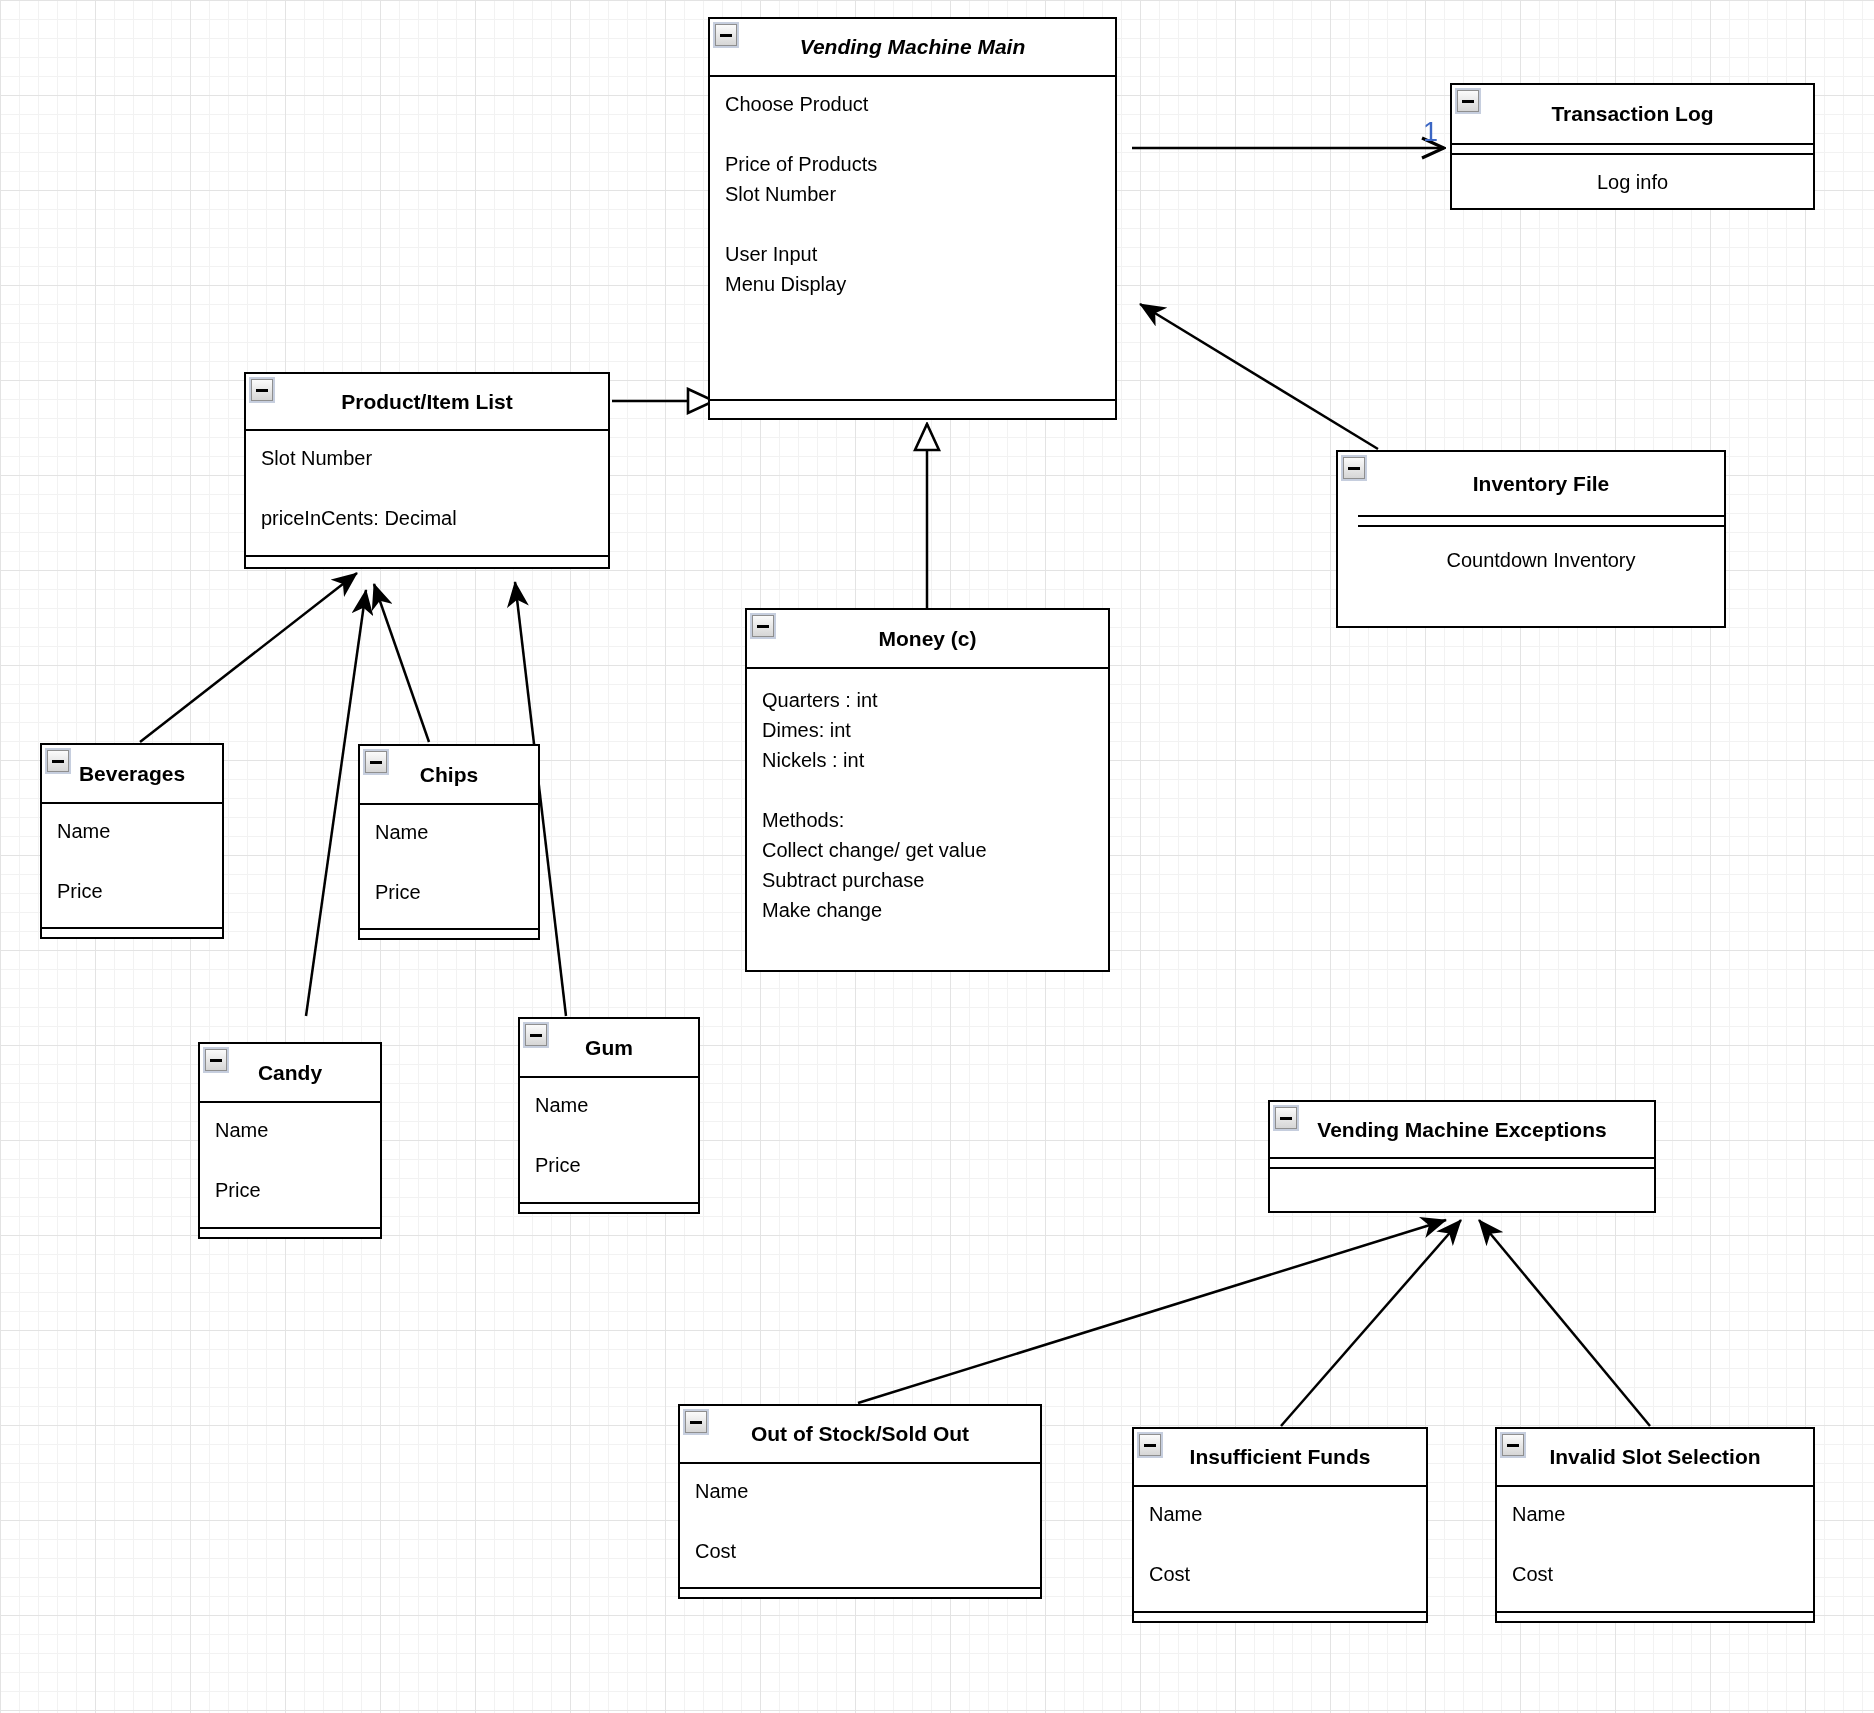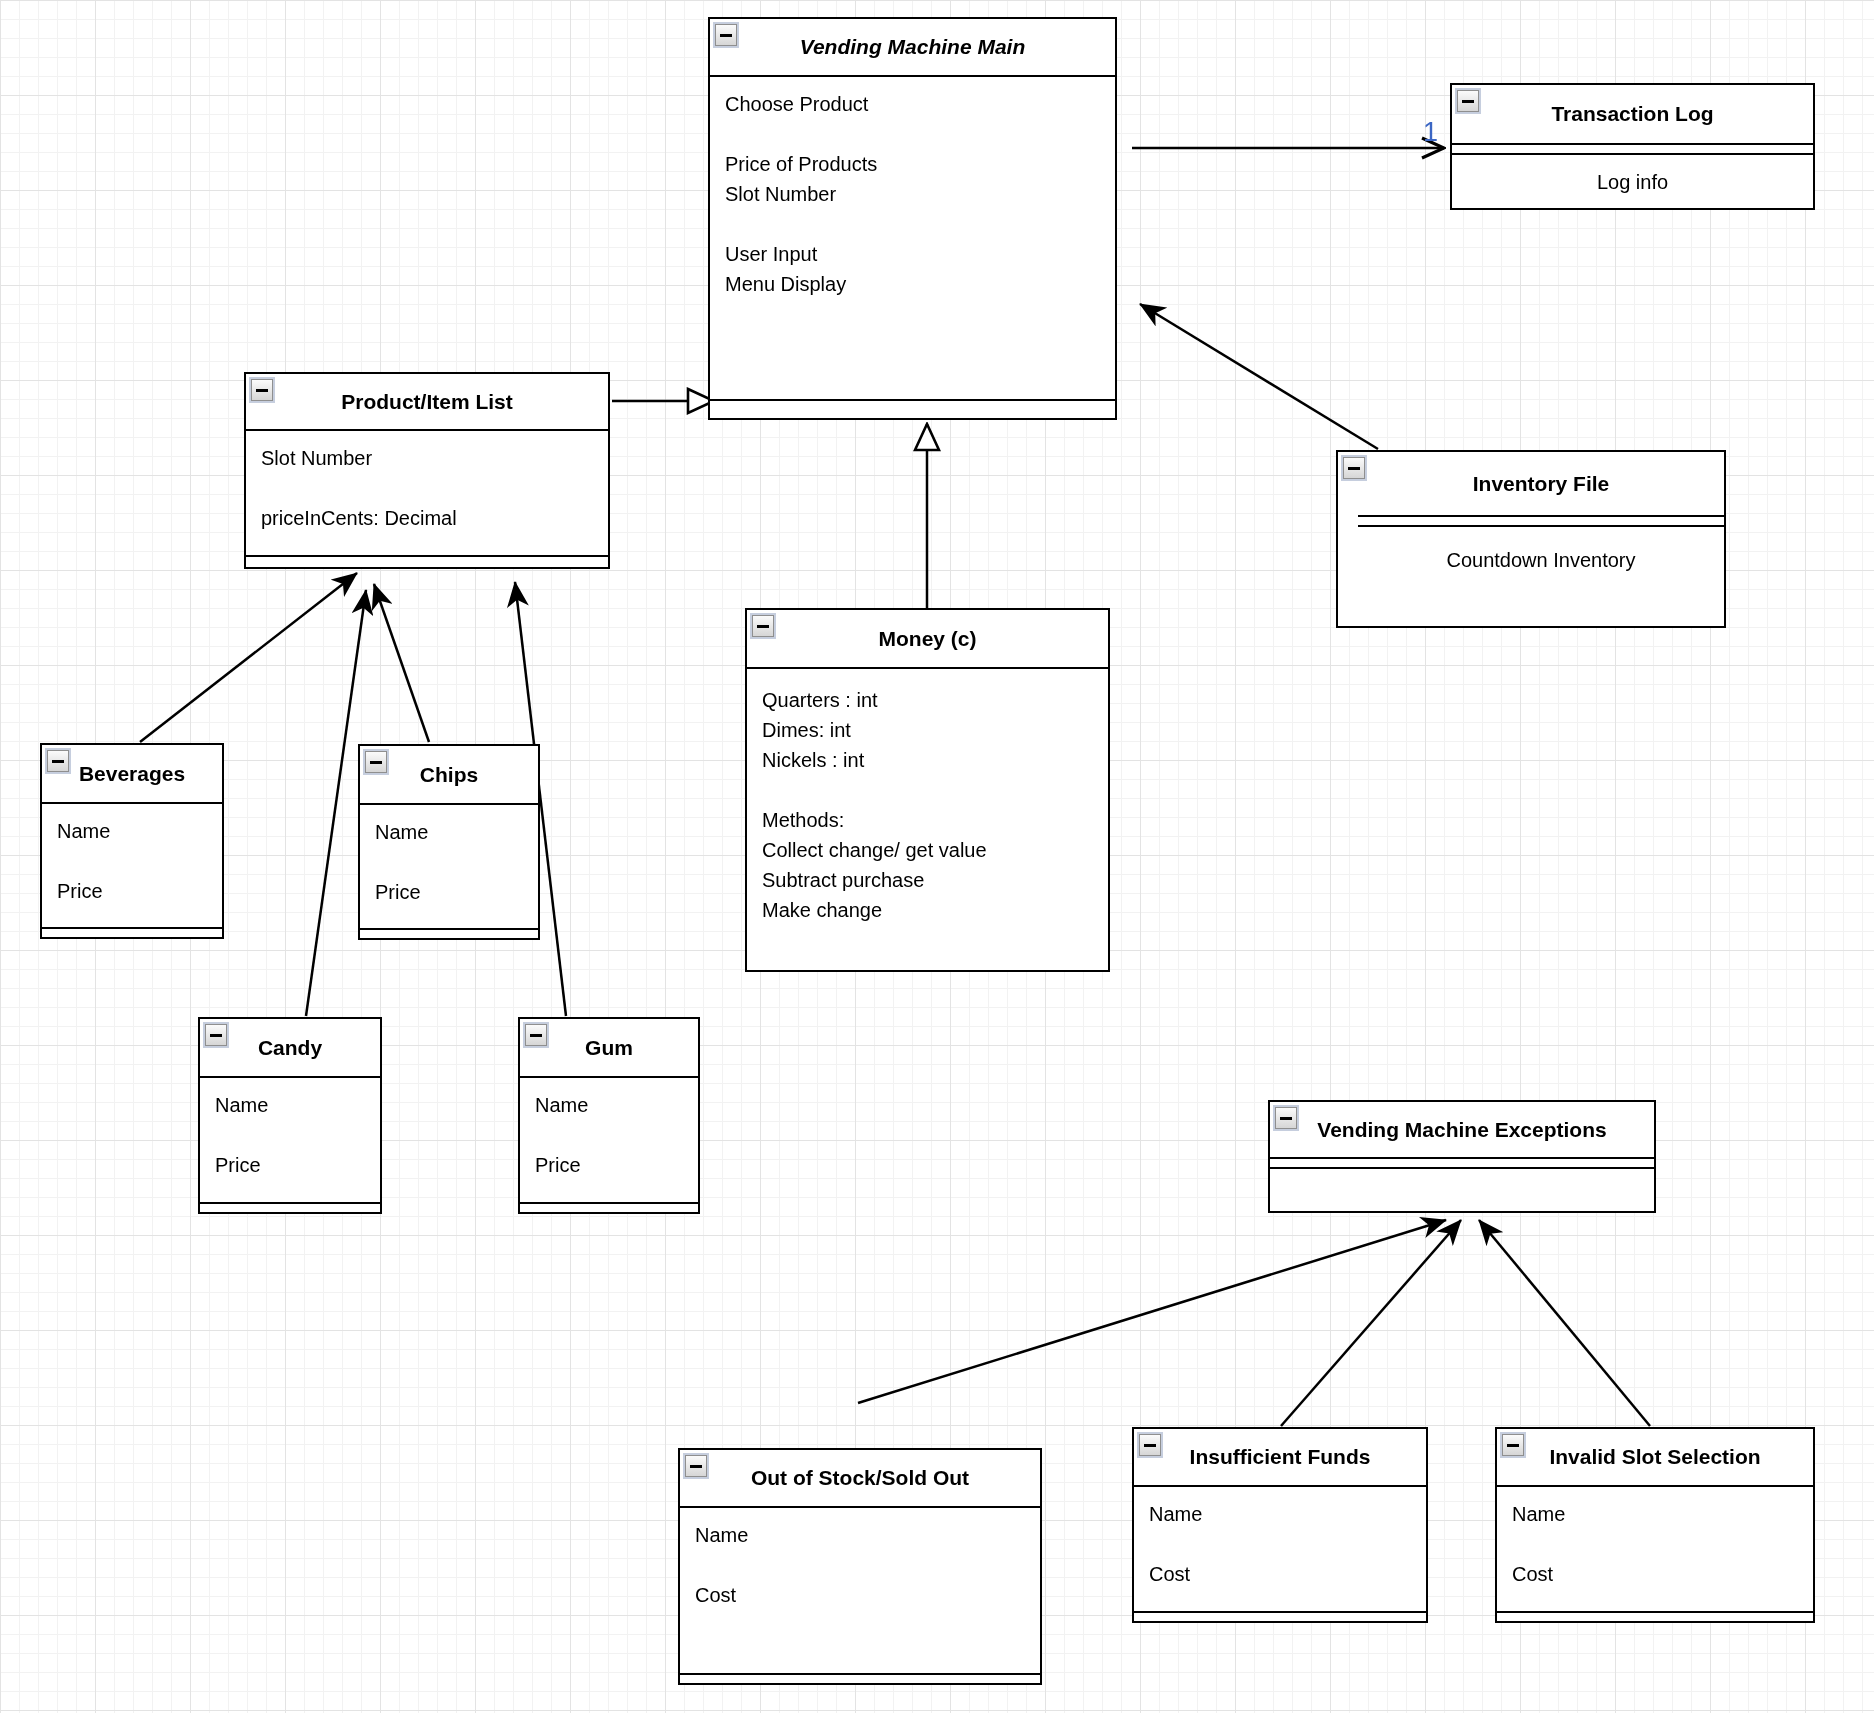--- a/index.html
+++ b/index.html
@@ -170,21 +170,21 @@
         <span class="minus-bar"></span>
       </span>
     <div class="uml-body">
       <div class="bline">Name</div>
       <div class="bline"></div>
       <div class="bline">Price</div>
     </div>
     <div class="uml-footer" style="flex-basis:8px;"></div>
   </div>
 
-  <div class="uml-box" style="left:198px;top:1017px;width:184px;height:197px;">
+  <div class="uml-box" style="left:198px;top:1042px;width:184px;height:197px;">
     <div class="uml-title" style="flex-basis:57px;">Candy</div>
     <span class="collapse-icon">
         <span class="minus-bar"></span>
       </span>
     <div class="uml-body">
       <div class="bline">Name</div>
       <div class="bline"></div>
       <div class="bline">Price</div>
     </div>
     <div class="uml-footer" style="flex-basis:8px;"></div>
@@ -205,21 +205,21 @@
 
   <div class="uml-box" style="left:1268px;top:1100px;width:388px;height:113px;">
     <div class="uml-title" style="flex-basis:55px;">Vending Machine Exceptions</div>
     <span class="collapse-icon">
         <span class="minus-bar"></span>
       </span>
     <div class="thin-band"></div>
     <div class="uml-body"></div>
   </div>
 
-  <div class="uml-box" style="left:678px;top:1404px;width:364px;height:237px;margin-top:44px;">
+  <div class="uml-box" style="left:678px;top:1404px;width:364px;height:195px;">
     <div class="uml-title" style="flex-basis:56px;">Out of Stock/Sold Out</div>
     <span class="collapse-icon">
         <span class="minus-bar"></span>
       </span>
     <div class="uml-body">
       <div class="bline">Name</div>
       <div class="bline"></div>
       <div class="bline">Cost</div>
     </div>
     <div class="uml-footer" style="flex-basis:8px;"></div>

